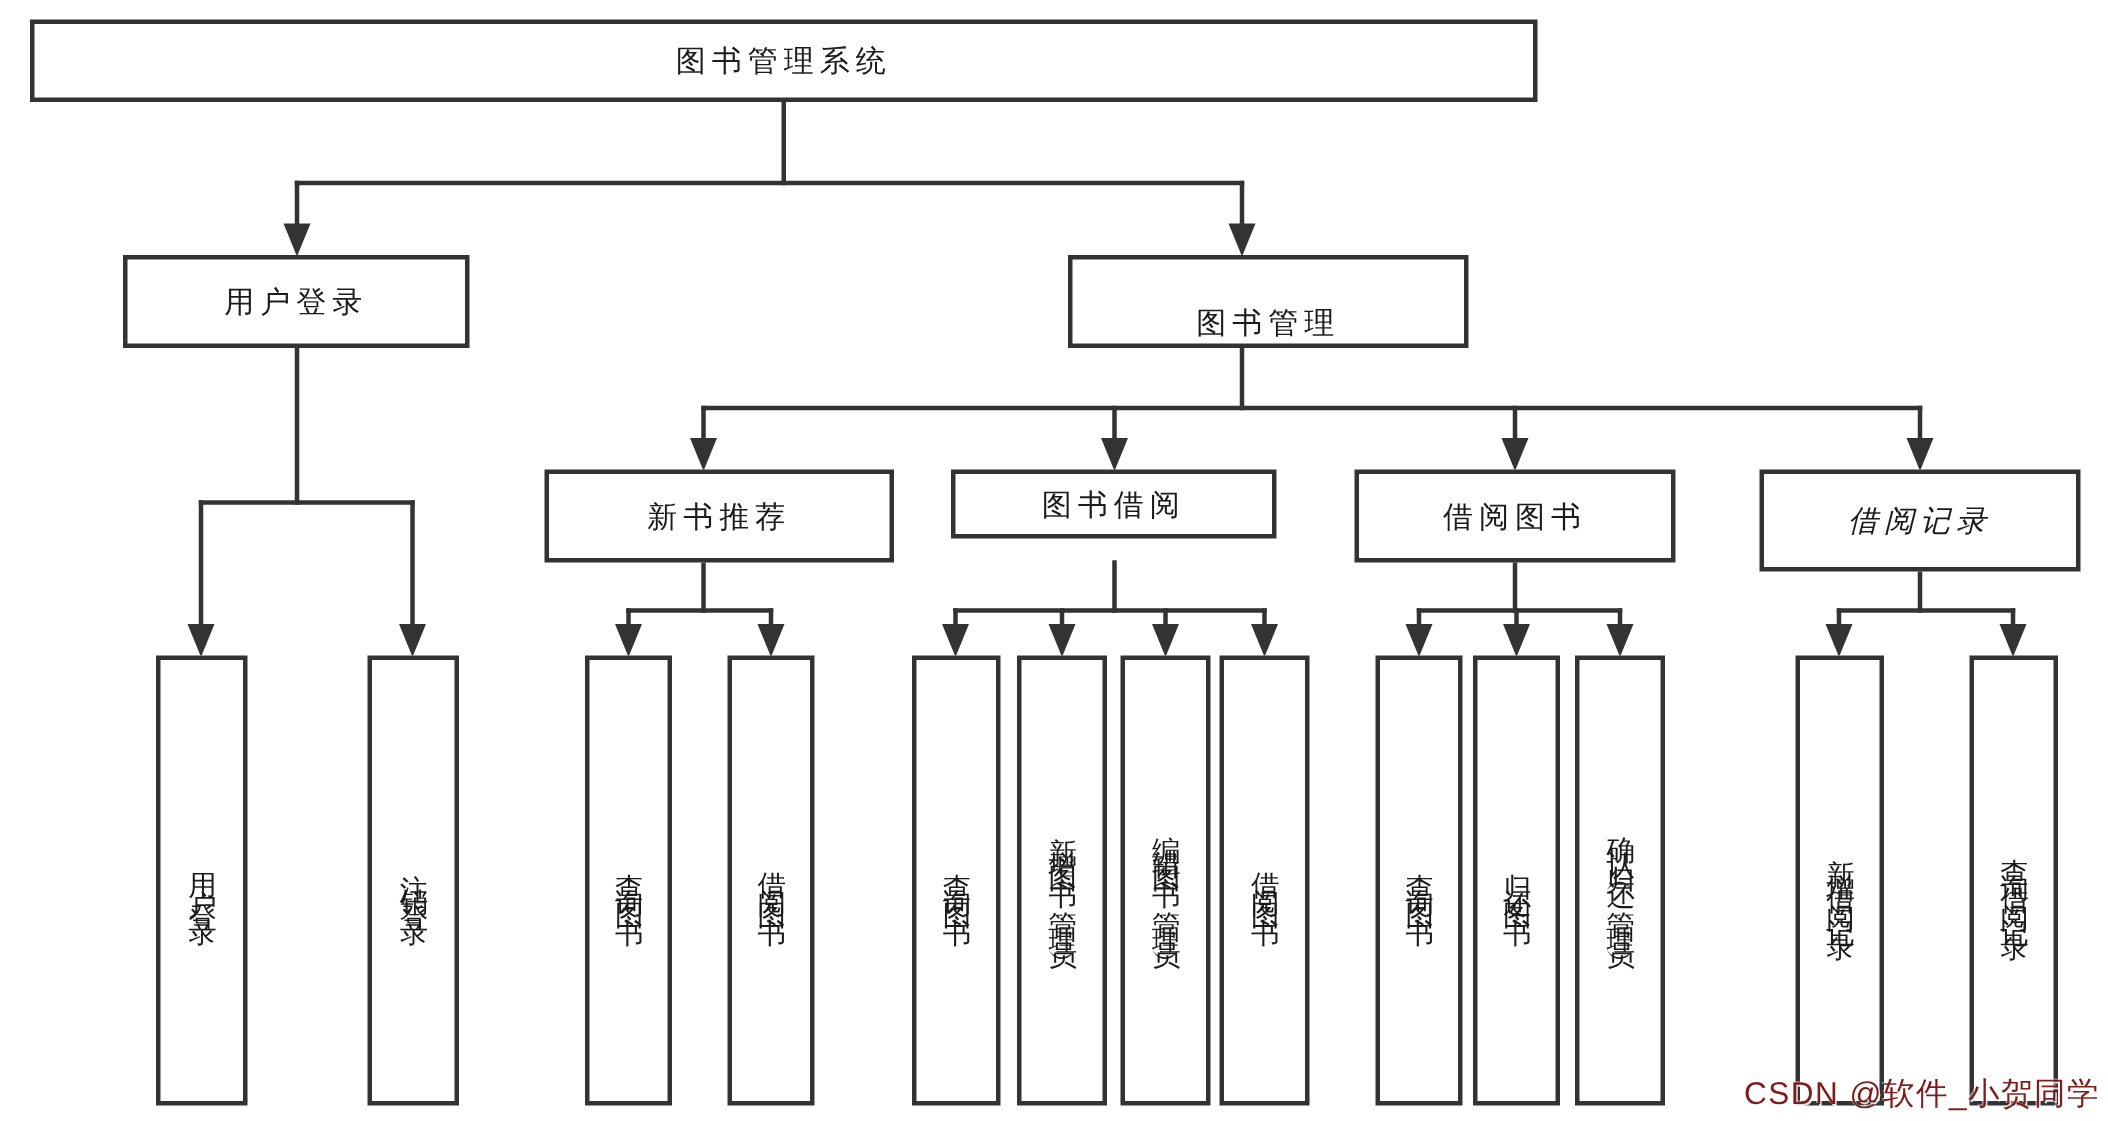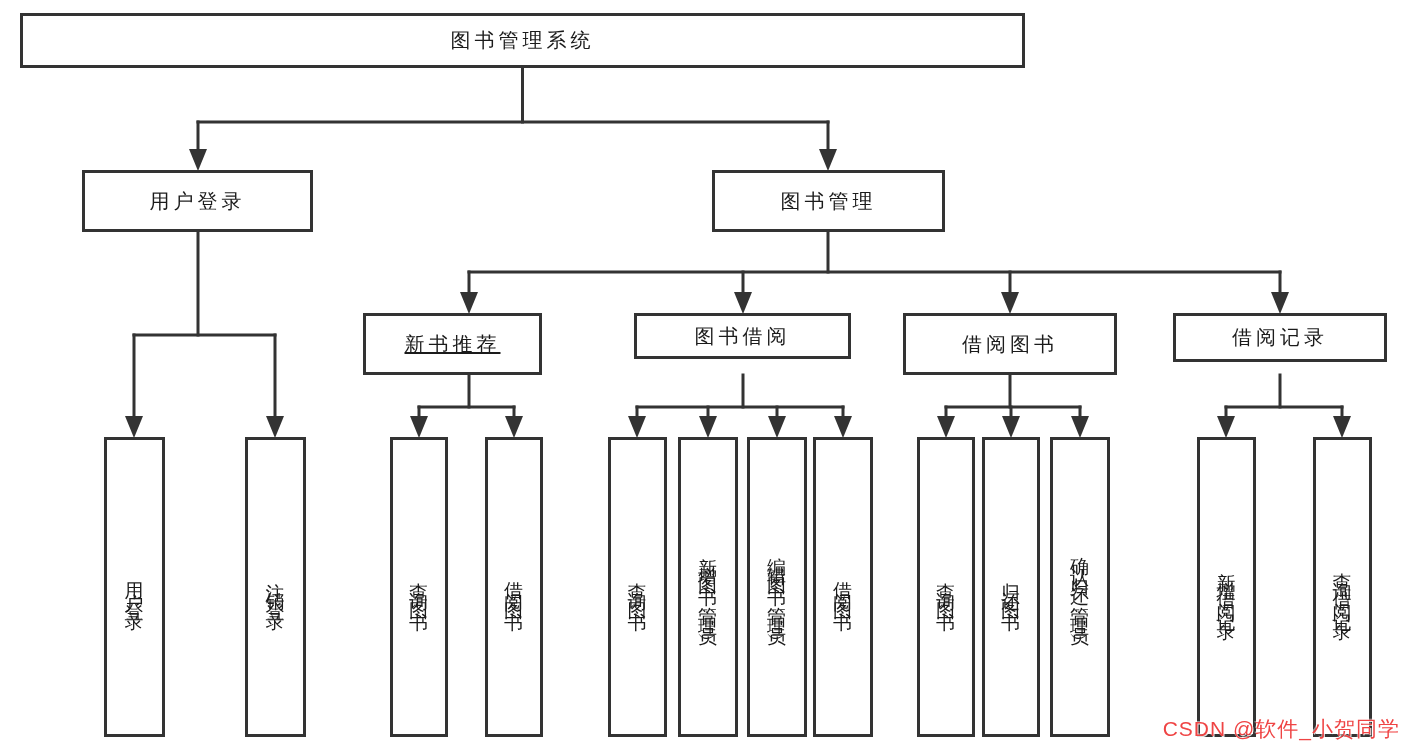--- a/index.html
+++ b/index.html
@@ -55,21 +55,21 @@
     letter-spacing: 10px;
     line-height: 1;
   }
   #watermark {
     position: absolute;
     right: 5px;
     bottom: 4px;
     z-index: 3;
     font-size: 21px;
     letter-spacing: 1px;
-    color: #ef4444;
+    color: #7f1d1d;
     text-shadow: 1px 1px 0 rgba(255,255,255,0.85), -1px -1px 0 rgba(255,255,255,0.5);
   }
 </style>
 </head>
 <body>
 
 <div id="stage">
 
   <svg id="wires" viewBox="0 0 1405 747" xmlns="http://www.w3.org/2000/svg">
     <g stroke="#333333" stroke-width="3" stroke-linecap="square" fill="none">
@@ -133,34 +133,34 @@
     </g>
   </svg>
 
   <div class="node" style="left:20px; top:13px; width:1005px; height:55px;align-items:center;">
     <span>图书管理系统</span>
   </div>
 
   <div class="node" style="left:82px; top:170px; width:231px; height:62px;">
     <span>用户登录</span>
   </div>
-  <div class="node" style="left:712px; top:170px; width:233px; height:62px;">
+  <div class="node" style="left:712px; top:170px; width:267px; height:62px;align-items:flex-end;">
     <span>图书管理</span>
   </div>
 
-  <div class="node" style="left:363px; top:313px; width:179px; height:62px;text-decoration:underline;">
+  <div class="node" style="left:363px; top:313px; width:233px; height:62px;">
     <span>新书推荐</span>
   </div>
   <div class="node" style="left:634px; top:313px; width:217px; height:46px;">
     <span>图书借阅</span>
   </div>
   <div class="node" style="left:903px; top:313px; width:214px; height:62px;">
     <span>借阅图书</span>
   </div>
-  <div class="node" style="left:1173px; top:313px; width:214px; height:49px;">
+  <div class="node" style="left:1173px; top:313px; width:214px; height:68px;font-style:italic;">
     <span>借阅记录</span>
   </div>
 
   <div class="vnode" style="left:104px; width:61px;">
     <span class="vtext">用户登录</span>
   </div>
   <div class="vnode" style="left:245px; width:61px;">
     <span class="vtext">注销登录</span>
   </div>
 

